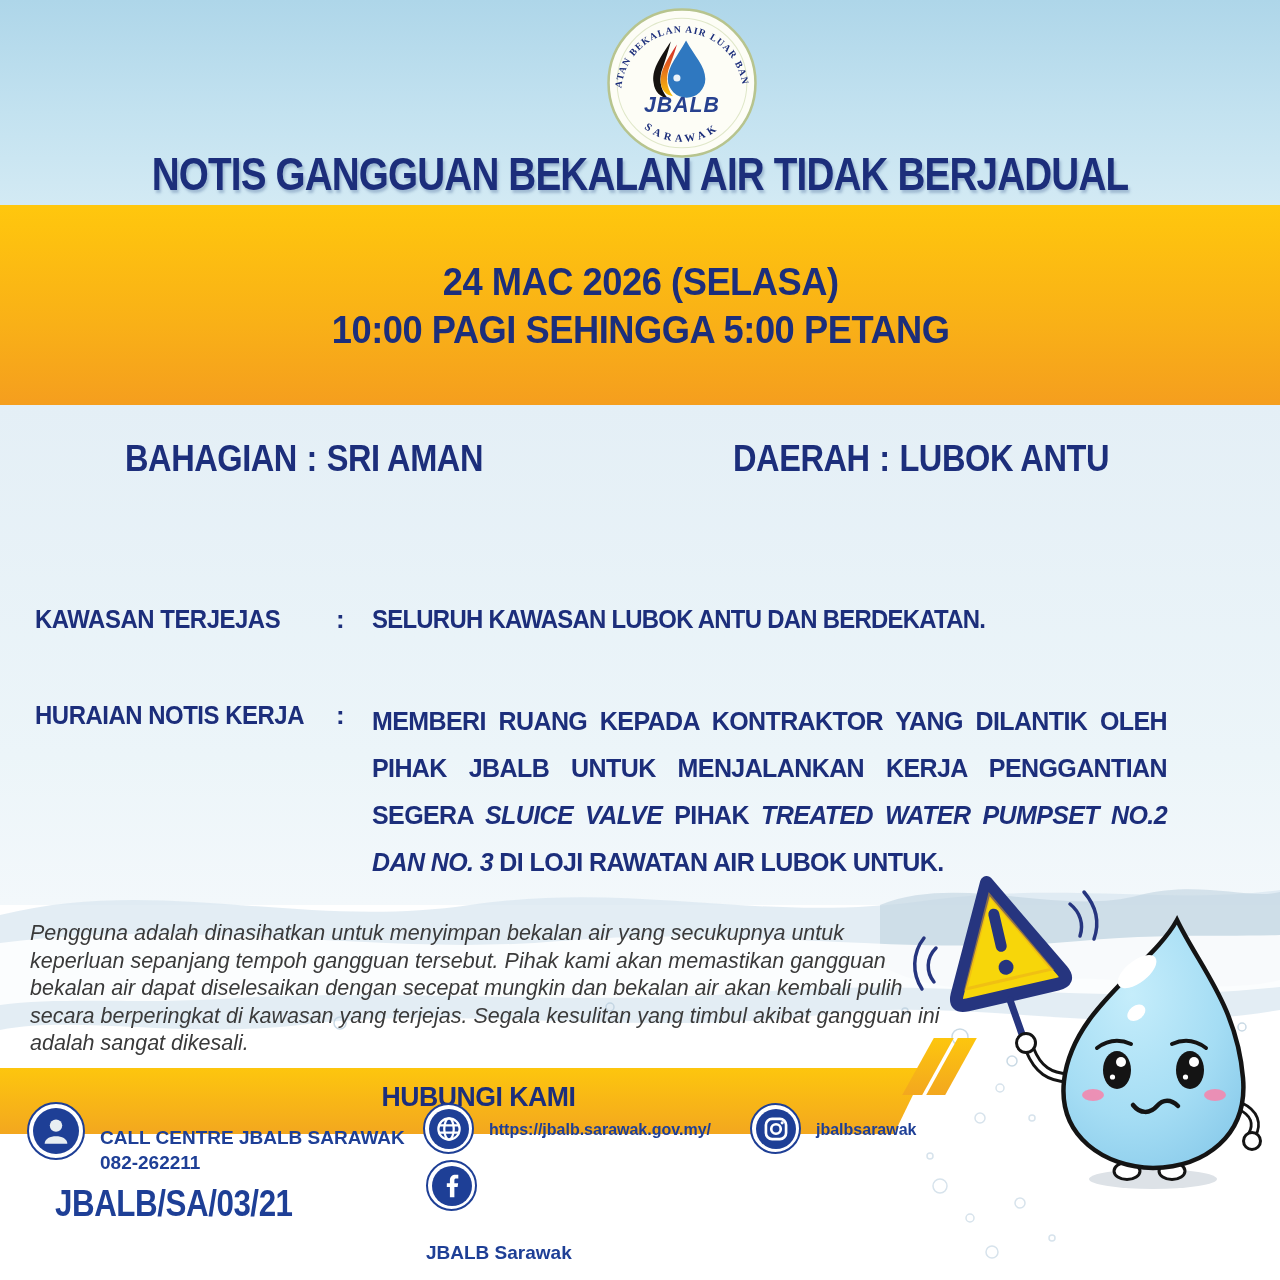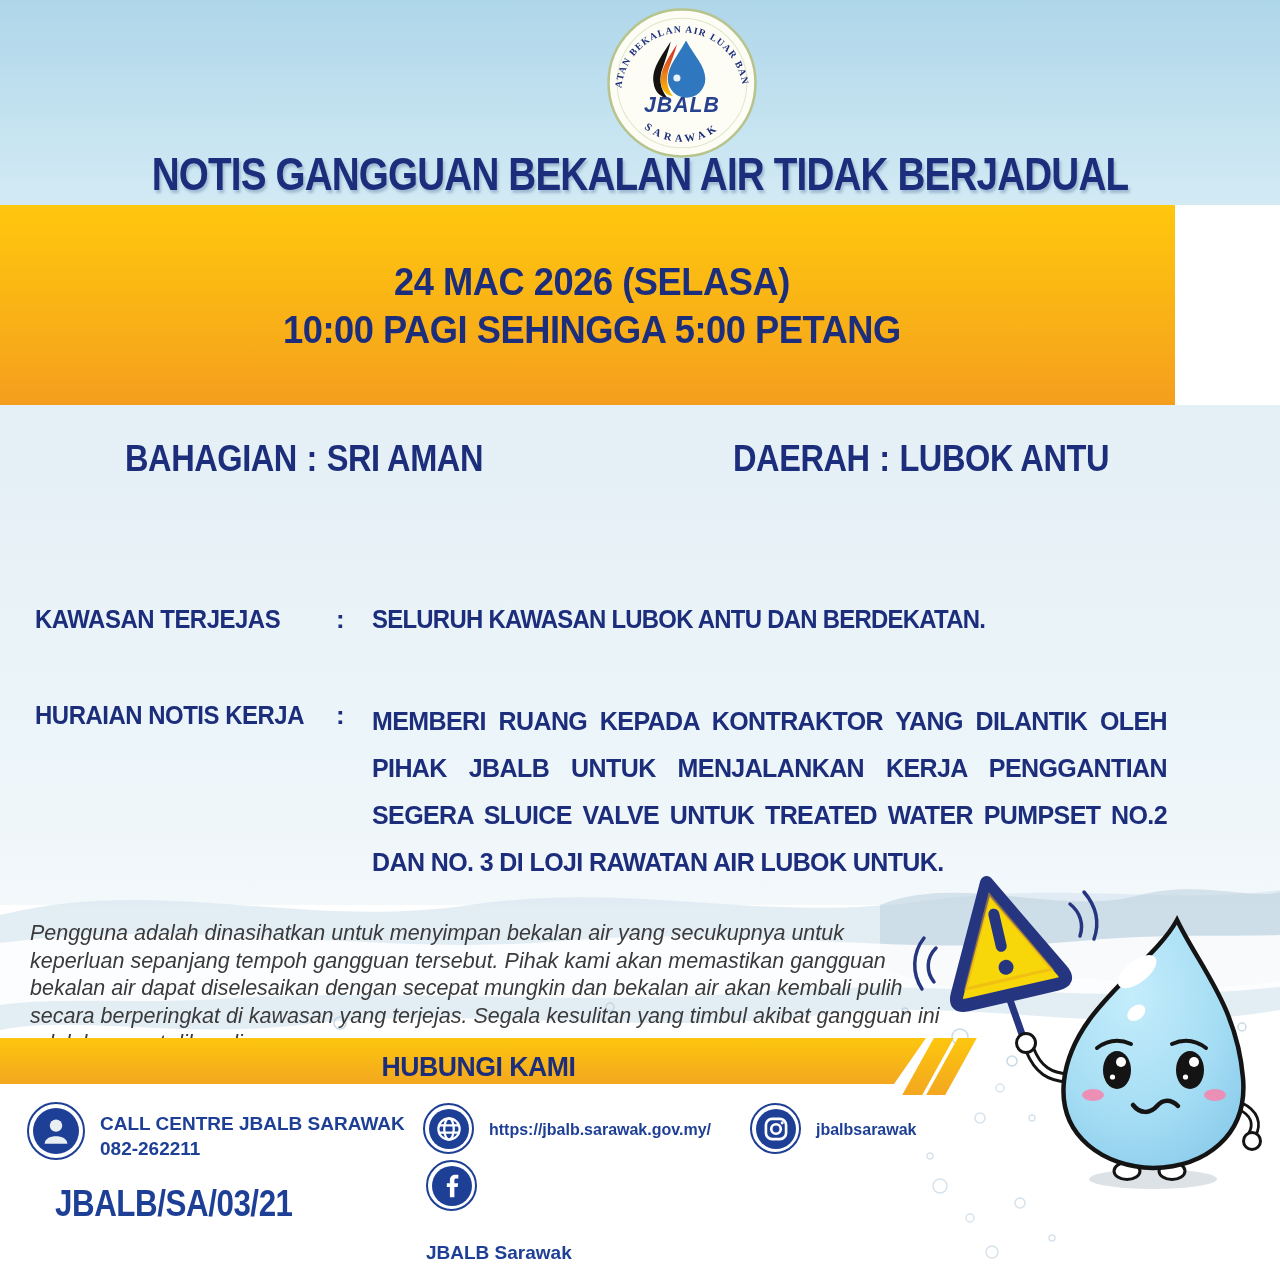--- a/index.html
+++ b/index.html
@@ -21,21 +21,21 @@
   .logo-jbalb{font-family:"Liberation Sans",sans-serif;font-weight:bold;font-style:italic;
               font-size:21px;fill:#27418f;letter-spacing:1px;}
 
   
   .title{position:absolute;top:148px;left:0;width:1280px;margin:0;text-align:center;
          font-size:46px;line-height:52px;font-weight:bold;color:var(--navy,#1c2e7b);
          letter-spacing:-1px;white-space:nowrap;transform:scaleX(.84);transform-origin:640px 50%;
          text-shadow:2px 3px 3px rgba(70,100,150,.35);}
 
   
-  .date-banner{position:absolute;top:205px;left:0;width:1175px;height:200px;
+  .date-banner{position:absolute;top:205px;left:0;width:1280px;height:200px;
                background:linear-gradient(180deg,var(--banner-yellow,#ffc70d) 0%,#f9b017 60%,var(--banner-orange,#f59e1e) 100%);}
   .date-inner{padding-top:53px;text-align:center;font-weight:bold;font-size:39px;line-height:48px;
               color:var(--navy,#1c2e7b);letter-spacing:-.5px;transform:scaleX(.93);transform-origin:650px top;}
 
   
   .region{position:absolute;top:438px;font-size:37px;font-weight:bold;color:var(--navy,#1c2e7b);
           letter-spacing:-.5px;white-space:nowrap;transform:scaleX(.88);transform-origin:left center;}
   .region.bahagian{left:125px;}
   .region.daerah{left:733px;}
   .sep{margin:0 11px;}
@@ -44,28 +44,28 @@
   .flabel{position:absolute;left:35px;font-size:26px;font-weight:bold;color:var(--navy,#1c2e7b);
           letter-spacing:-.5px;white-space:nowrap;transform:scaleX(.92);transform-origin:left center;}
   .fcolon{position:absolute;left:336px;font-size:26px;font-weight:bold;color:var(--navy,#1c2e7b);}
   .fvalue{position:absolute;left:372px;font-size:26px;font-weight:bold;color:var(--navy,#1c2e7b);
           letter-spacing:-.8px;white-space:nowrap;transform:scaleX(.92);transform-origin:left center;}
   .row-affected .flabel,.row-affected .fcolon,.row-affected .fvalue{top:604px;}
   .row-work .flabel,.row-work .fcolon{top:700px;}
   .fpara{position:absolute;left:372px;top:698px;width:795px;margin:0;
          font-size:25px;font-weight:bold;color:var(--navy,#1c2e7b);line-height:47px;
          letter-spacing:-.6px;text-align:justify;text-align-last:left;}
-  .fpara .it{}
+  .fpara .it{font-style:italic;}
 
   
   .advisory{position:absolute;top:920px;left:30px;width:912px;margin:0;
             font-size:21.5px;font-style:italic;line-height:27.5px;color:#3a3a3a;}
 
   
-  .contact-banner{position:absolute;top:1038px;left:0;width:926px;height:46px;
+  .contact-banner{position:absolute;top:1068px;left:0;width:926px;height:66px;
                   background:linear-gradient(180deg,#fdc60e,#f3a71f);
                   clip-path:polygon(0 0,926px 0,894px 100%,0 100%);}
   .cb-text{display:block;width:900px;text-align:center;line-height:57px;font-size:28px;
            font-weight:bold;color:var(--navy,#1c2e7b);letter-spacing:-.5px;
            transform:scaleX(.95) translateX(30px);}
   .stripe{position:absolute;top:1038px;height:57px;
           background:linear-gradient(180deg,#fdc60e,#f3a71f);transform:skewX(-29deg);}
   .stripe1{left:918px;width:20px;}
   .stripe2{left:942px;width:19px;}
 
@@ -76,21 +76,21 @@
   .contact.fb{top:1160px;left:426px;flex-direction:column;}
   .contact.ig{top:1103px;left:750px;}
   .cicon{box-sizing:border-box;border:2.5px solid #1e3f96;border-radius:50%;background:#fff;
          display:flex;align-items:center;justify-content:center;flex:none;}
   .cicon.big{width:58px;height:58px;}
   .cicon.std{width:51px;height:51px;}
   .disc{border-radius:50%;background:#1e3f96;display:flex;align-items:center;justify-content:center;}
   .big .disc{width:46px;height:46px;}
   .std .disc{width:40px;height:40px;}
   .ctext{font-weight:bold;color:#1e3f96;font-size:19px;line-height:25px;}
-  .contact.call .ctext{margin-top:9px;}
+  .contact.call .ctext{margin-top:23px;}
   .contact.web .ctext,.contact.ig .ctext{margin-top:14px;font-size:16px;}
   .contact.fb .ctext{margin-top:14px;}
   .refno{position:absolute;top:1183px;left:55px;font-size:36px;font-weight:bold;color:#1e3f96;
          letter-spacing:-.5px;white-space:nowrap;transform:scaleX(.87);transform-origin:left center;}
 
   
   .mascot{position:absolute;top:856px;left:900px;width:380px;height:420px;}
 </style>
 </head>
 <body>
@@ -157,21 +157,21 @@
 
   <div class="row-affected">
     <div class="flabel">KAWASAN TERJEJAS</div>
     <div class="fcolon">:</div>
     <div class="fvalue">SELURUH KAWASAN LUBOK ANTU DAN BERDEKATAN.</div>
   </div>
 
   <div class="row-work">
     <div class="flabel">HURAIAN NOTIS KERJA</div>
     <div class="fcolon">:</div>
-    <p class="fpara"><span>MEMBERI RUANG KEPADA KONTRAKTOR YANG DILANTIK OLEH PIHAK JBALB UNTUK MENJALANKAN KERJA PENGGANTIAN SEGERA </span><span class="it">SLUICE VALVE</span><span> UNTUK </span><span class="it">TREATED WATER PUMPSET NO.2 DAN NO. 3</span><span> DI LOJI RAWATAN AIR LUBOK UNTUK.</span></p>
+    <p class="fpara"><span>MEMBERI RUANG KEPADA KONTRAKTOR YANG DILANTIK OLEH PIHAK JBALB UNTUK MENJALANKAN KERJA PENGGANTIAN SEGERA </span><span class="it">SLUICE VALVE</span><span> PIHAK </span><span class="it">TREATED WATER PUMPSET NO.2 DAN NO. 3</span><span> DI LOJI RAWATAN AIR LUBOK UNTUK.</span></p>
   </div>
 
   <p class="advisory">Pengguna adalah dinasihatkan untuk menyimpan bekalan air yang secukupnya untuk keperluan sepanjang tempoh gangguan tersebut. Pihak kami akan memastikan gangguan bekalan air dapat diselesaikan dengan secepat mungkin dan bekalan air akan kembali pulih secara berperingkat di kawasan yang terjejas. Segala kesulitan yang timbul akibat gangguan ini adalah sangat dikesali.</p>
 
   <div class="contact-banner">
     <span class="cb-text">HUBUNGI KAMI</span>
   </div>
   <div class="stripe stripe1"></div>
   <div class="stripe stripe2"></div>
 

